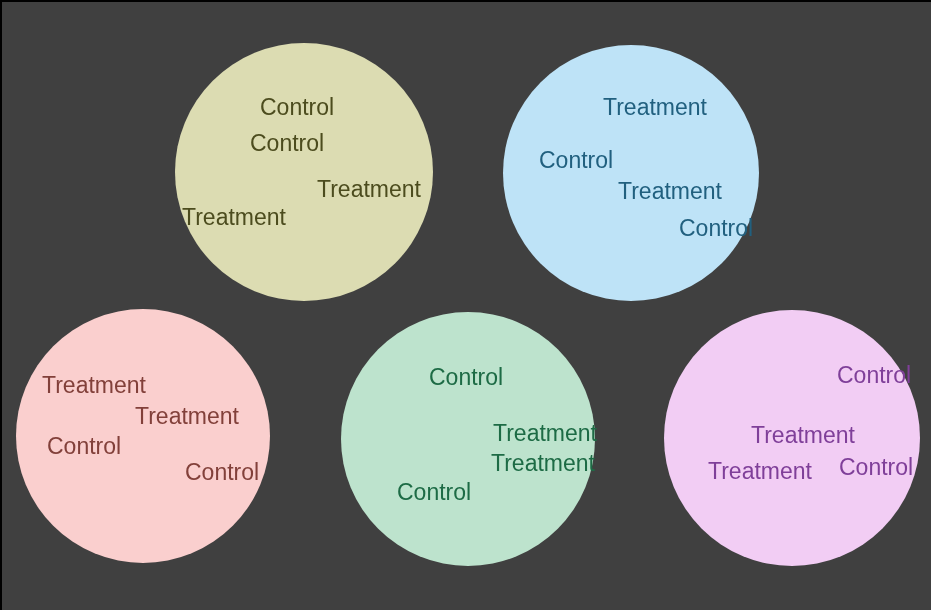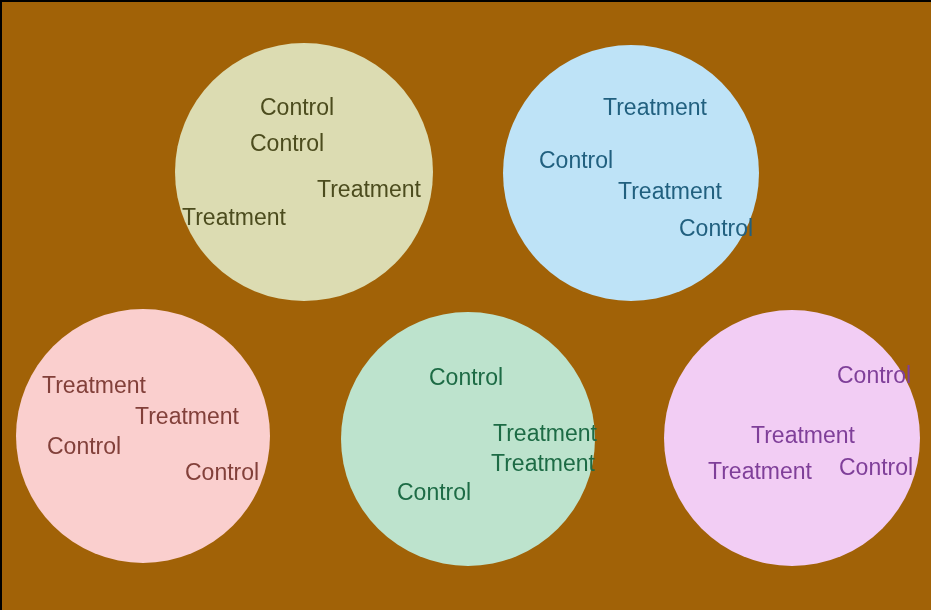--- a/index.html
+++ b/index.html
@@ -7,21 +7,21 @@
   body {
     font-family: "Liberation Sans", sans-serif;
     width: 931px;
     height: 610px;
     overflow: hidden;
   }
   .canvas {
     position: relative;
     width: 931px;
     height: 610px;
-    background: #a16207;
+    background: #404040;
     border-top: 2px solid #000000;
     border-left: 2px solid #000000;
   }
   .cluster {
     position: absolute;
     border-radius: 50%;
   }
   .unit-label {
     position: absolute;
     font-size: 23px;

